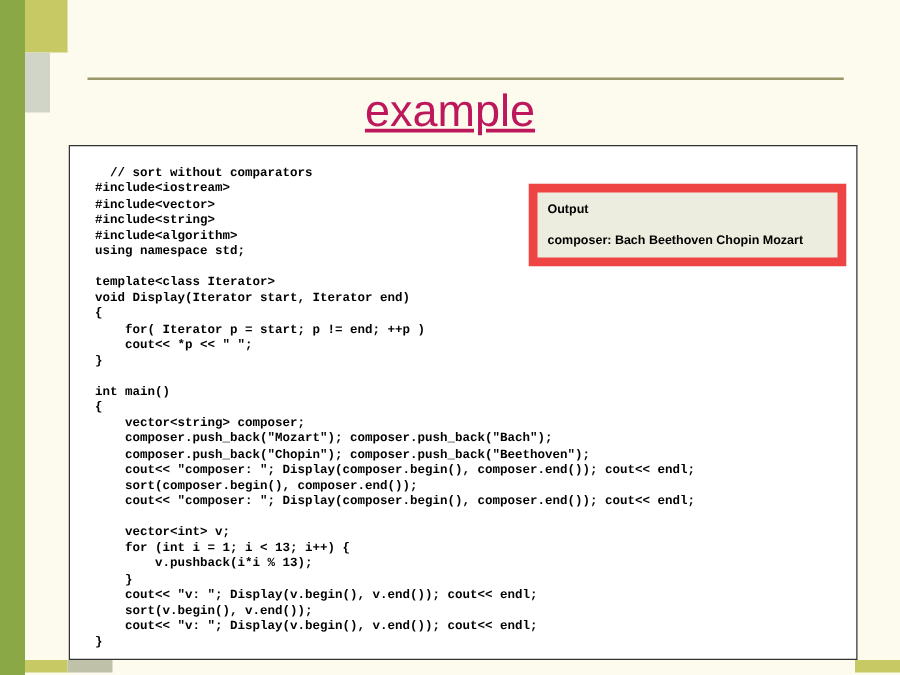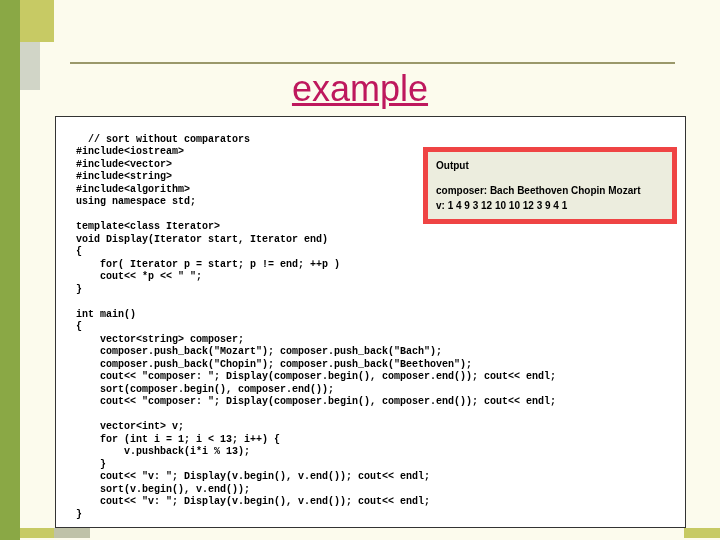--- a/index.html
+++ b/index.html
@@ -56,21 +56,21 @@
     color: #000;
     padding: 4px 20px;
     line-height: 1.25;
     white-space: pre;
   }
   .output-box {
     position: absolute;
     right: 8px; top: 30px;
     width: 254px;
     background: #ecedde;
-    border: 5px solid #ef4444;
+    border: 7px solid #ef4444;
     padding: 6px 8px;
     font-family: Arial, sans-serif;
     font-size: 10px;
     font-weight: bold;
     color: #000;
     line-height: 1.5;
     white-space: normal;
   }
   .output-title { margin-bottom: 10px; }
   .deco-bot-left {
@@ -130,19 +130,18 @@
     for (int i = 1; i &lt; 13; i++) {
         v.pushback(i*i % 13);
     }
     cout&lt;&lt; "v: "; Display(v.begin(), v.end()); cout&lt;&lt; endl;
     sort(v.begin(), v.end());
     cout&lt;&lt; "v: "; Display(v.begin(), v.end()); cout&lt;&lt; endl;
 }</span>
   <div class="output-box">
     <div class="output-title">Output</div>
     <div>composer: Bach Beethoven Chopin Mozart</div>
-    <div>v: 1 4 9 3 12 10 10 12 3 9 4 1</div>
   </div>
 </div>
 
 <div class="deco-bot-left"></div>
 <div class="deco-bot-grey"></div>
 <div class="deco-bot-right"></div>
 
 </body></html>

